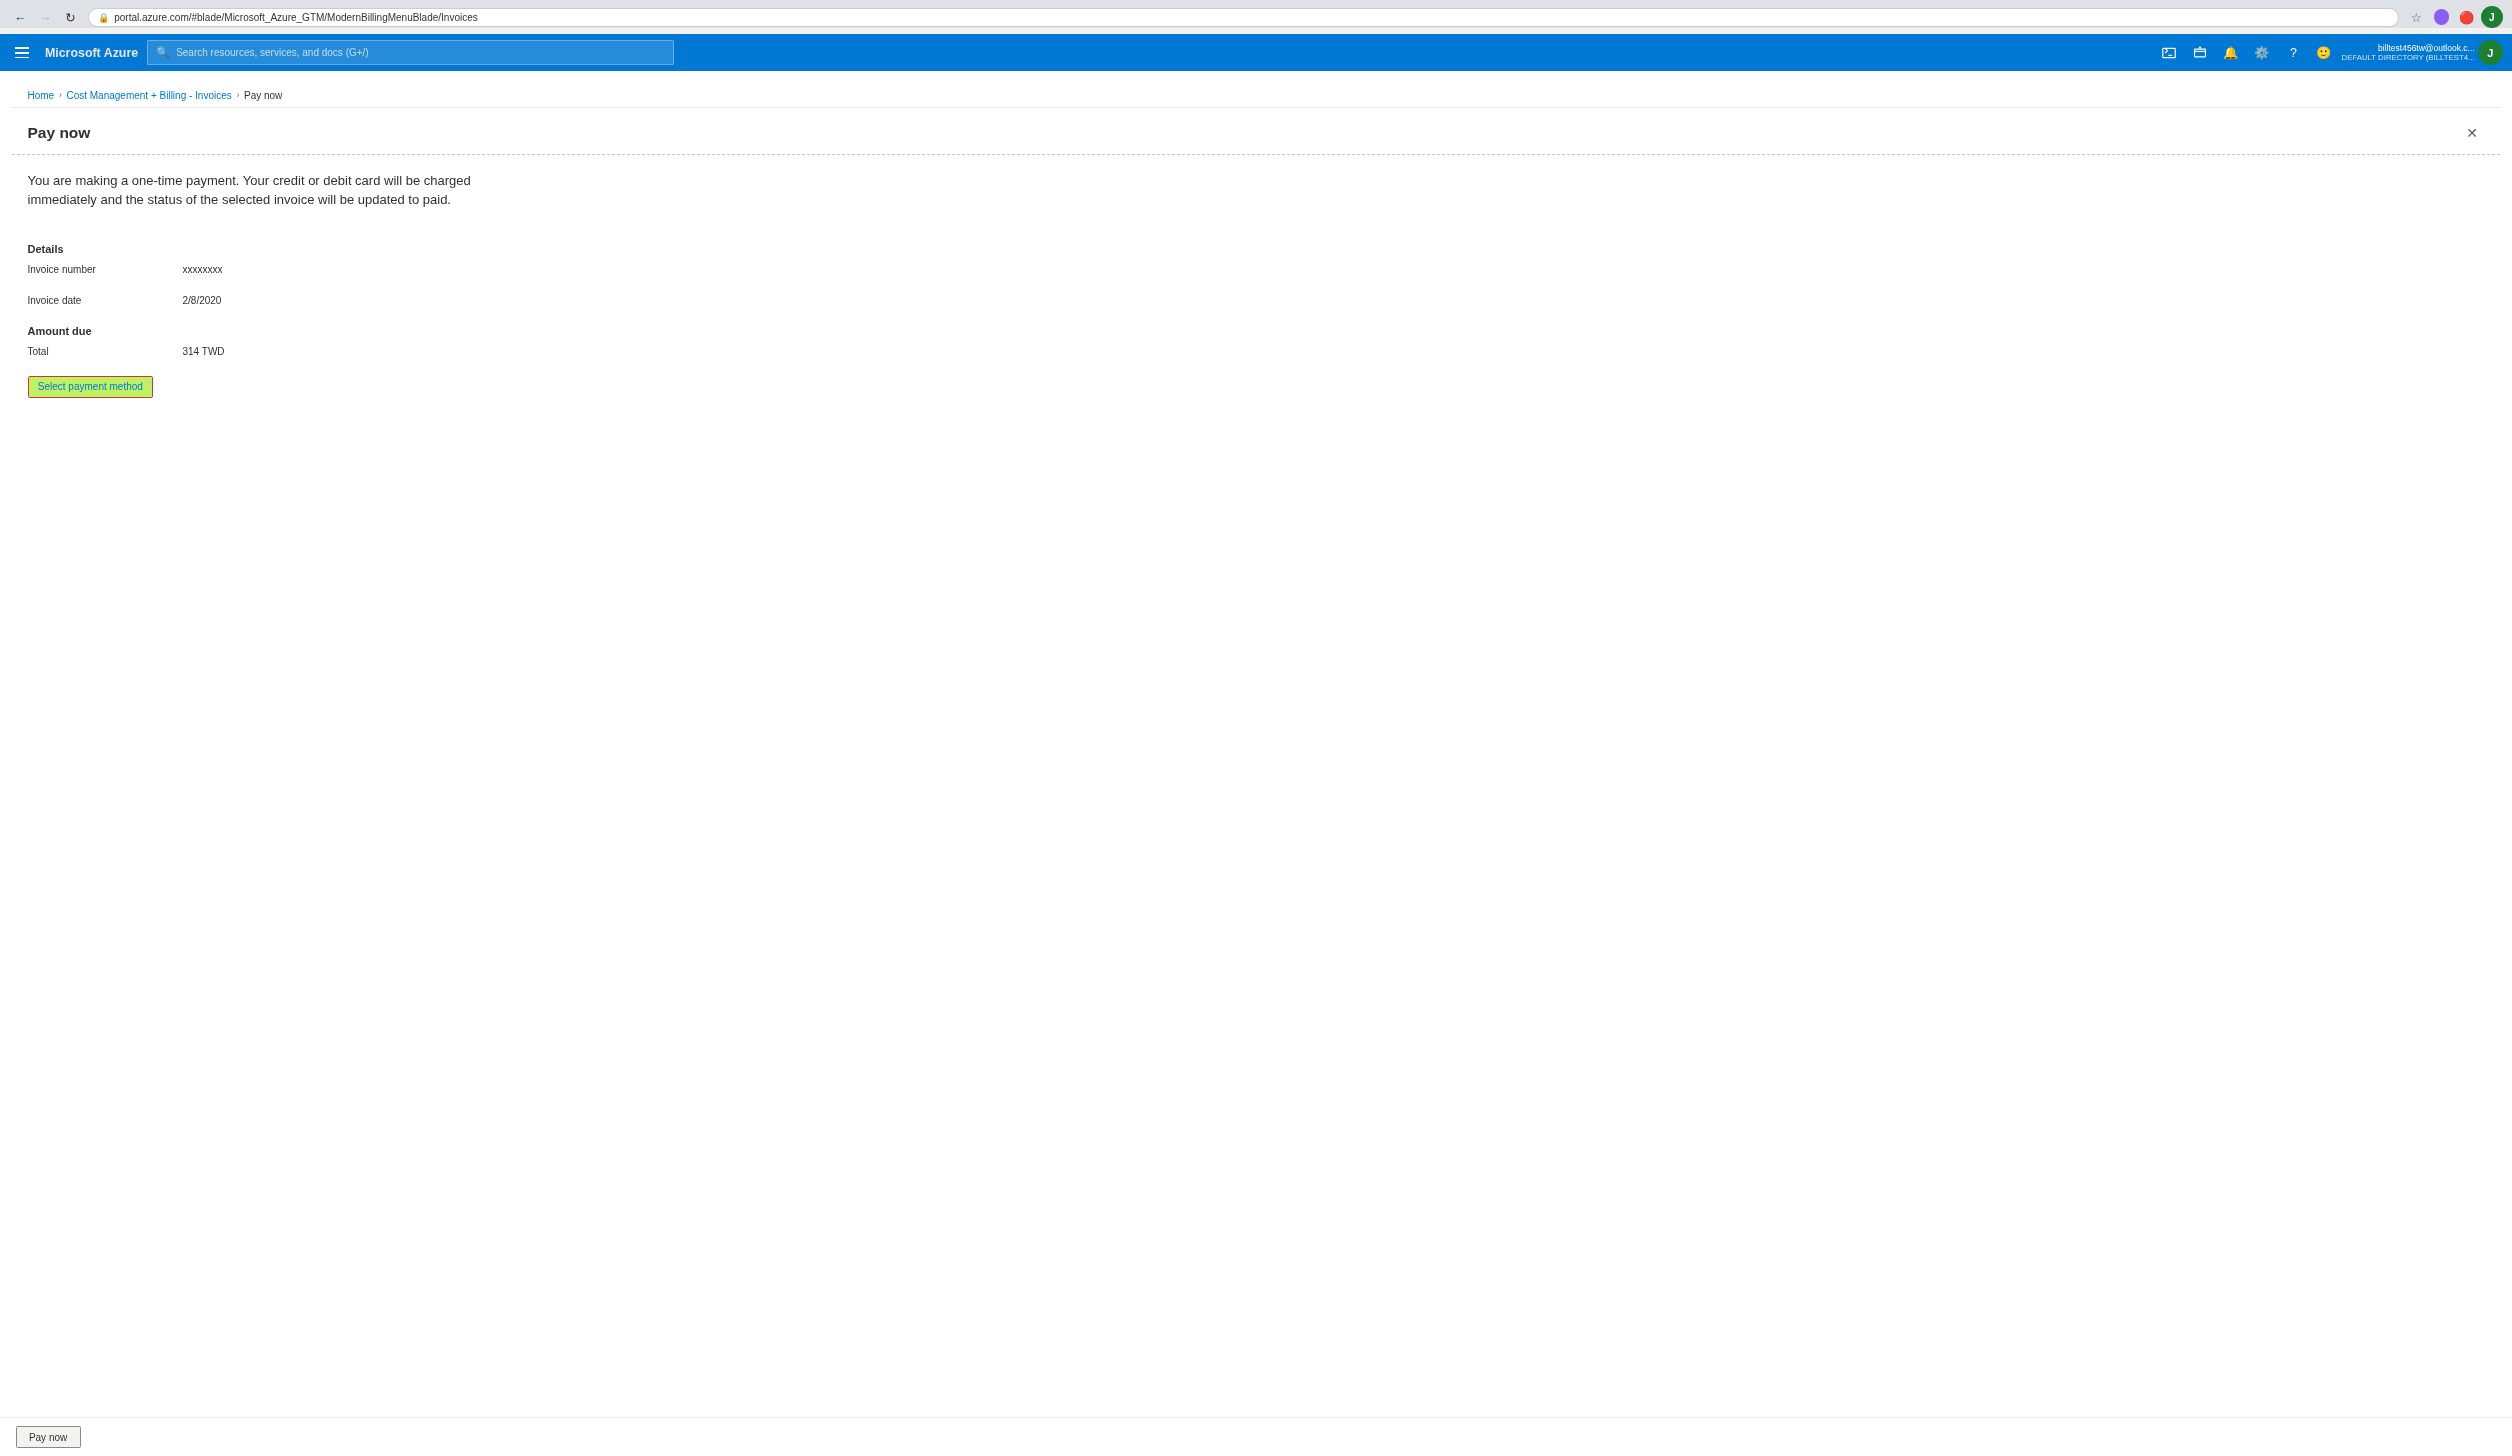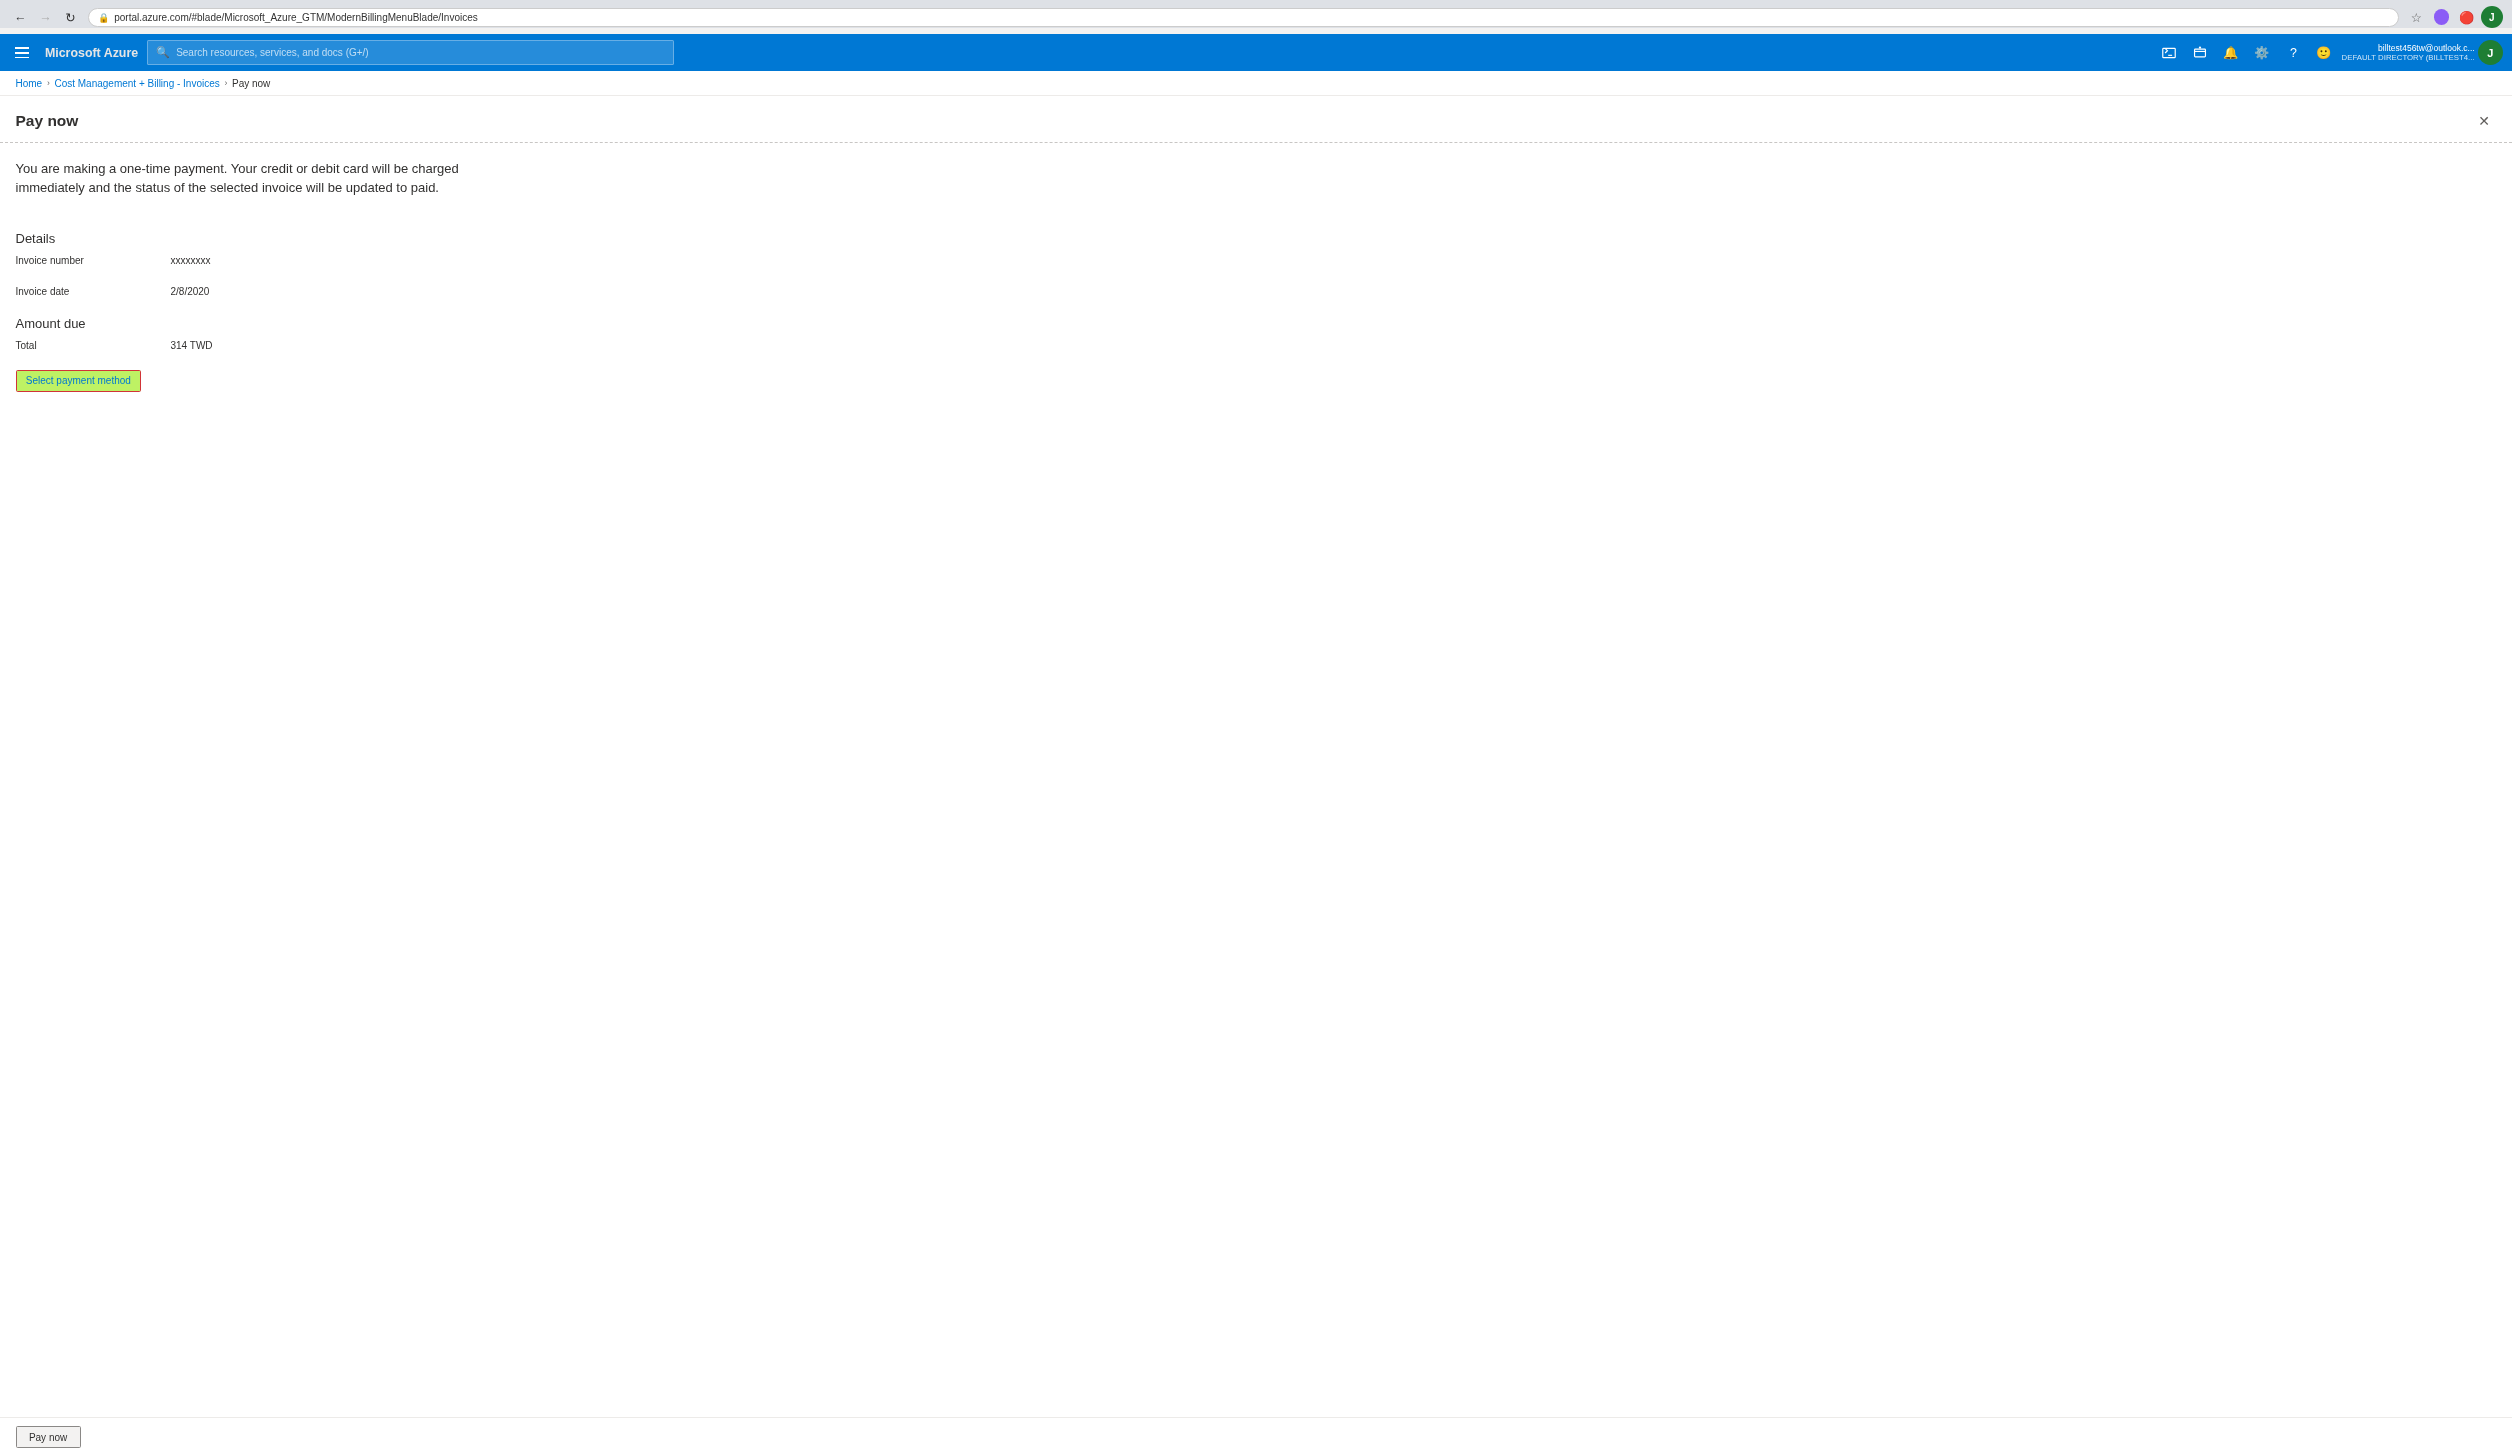--- a/index.html
+++ b/index.html
@@ -177,21 +177,21 @@
       cursor: pointer;
       text-decoration: none;
     }
     .breadcrumb-separator { color: #666; font-size: 8.5px; }
     .breadcrumb-current { color: #323130; }
 
     
     .main-content {
       background: white;
       min-height: calc(100vh - 37px - 29px - 31px);
-      padding: 0;
+      padding: 12px;
       position: relative;
     }
 
     
     .panel-header {
       display: flex;
       align-items: center;
       justify-content: space-between;
       padding: 12.4px 15.5px 9.3px;
       border-bottom: 0.8px dashed #c8c6c4;
@@ -217,22 +217,22 @@
     }
     .info-text {
       font-size: 13px;
       color: #323130;
       line-height: 1.5;
       margin-bottom: 33px;
       max-width: 496px;
     }
 
     .section-title {
-      font-size: 13px;
-      font-weight: 400;
+      font-size: 11px;
+      font-weight: 700;
       color: #323130;
       margin-bottom: 9.3px;
     }
 
     .details-grid {
       display: grid;
       grid-template-columns: 155px auto;
       gap: 20px 0;
       margin-bottom: 18.6px;
     }

